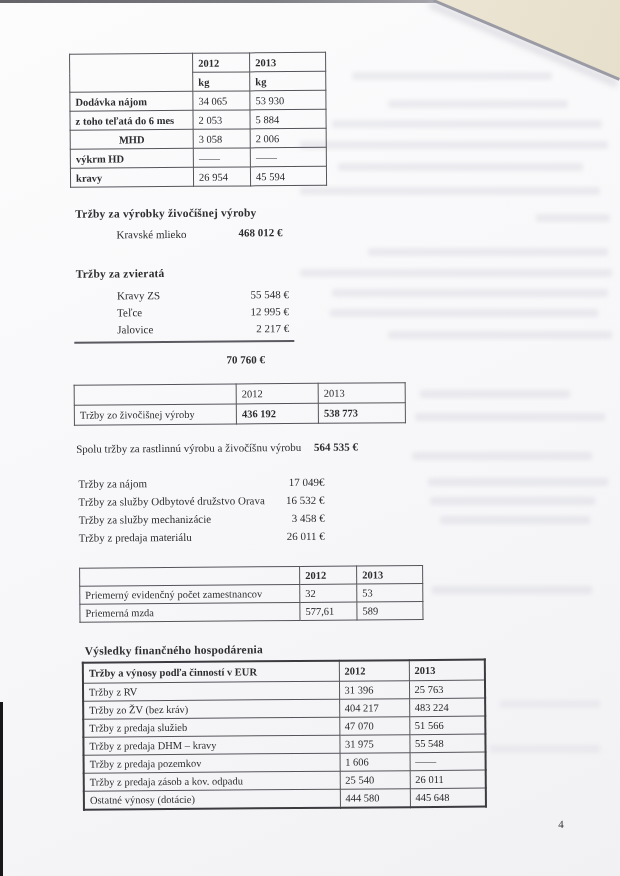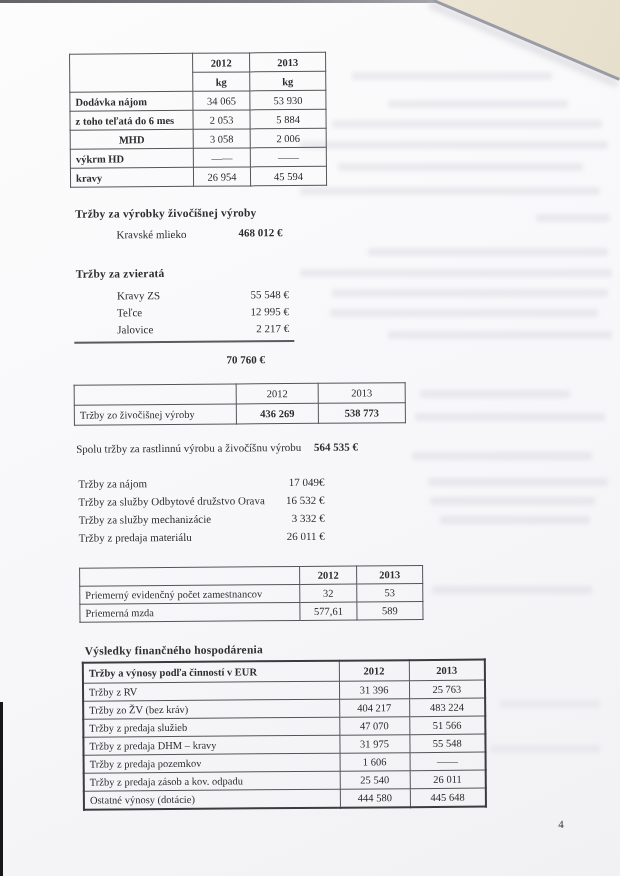--- a/index.html
+++ b/index.html
@@ -10,21 +10,21 @@
     color:#2e2e31;
   }
   .content{position:absolute; inset:0; transform:rotate(-0.45deg); transform-origin:300px 430px;}
   .abs{position:absolute;}
   .b{font-weight:bold;}
   .sec-heading{font-weight:bold; font-size:11.5px; letter-spacing:.2px;}
   .txt{font-size:11px;}
   
   table{border-collapse:collapse; table-layout:fixed; font-size:10.5px; color:#2c2c2f;}
   td{border:1px solid #55555b; padding:2px 5px; overflow:hidden; white-space:nowrap;}
-  .num{text-align:center;}
+  .num{}
   .ctr{text-align:center;}
   .t1 td{height:14px;}
   .t-heavy{border:2px solid #3c3c40;}
   .rule{height:2px; background:#5a5a60;}
   .flexrow{display:flex; justify-content:space-between; font-size:11px;}
   
   .top-line{position:absolute; top:0; left:0; width:452px; height:3px;
     background:linear-gradient(90deg,#636368 0%,#7d7d84 60%,#a8a8ae 100%);}
   .corner{position:absolute; top:0; right:0; width:186px; height:80px;
     background:linear-gradient(115deg,#ece5d3,#e6dfcb); clip-path:polygon(0 0,100% 0,100% 100%);}
@@ -142,42 +142,42 @@
           <col style="width:87px">
         </colgroup>
       <tbody>
           <tr>
         <td></td>
         <td class="num" style="height:15px">2012</td>
         <td class="num">2013</td>
       </tr>
       <tr>
         <td style="height:15px">Tržby zo živočišnej výroby</td>
-        <td class="num b">436 269</td>
+        <td class="num b">436 192</td>
         <td class="num b">538 773</td>
       </tr>
     </tbody>
       </table>
 
     <div class="abs txt" style="left:76px;top:441px">
       <span>Spolu tržby za rastlinnú výrobu a živočíšnu výrobu</span>
       <span class="b" style="margin-left:10px">564 535  €</span>
     </div>
 
     <div class="abs flexrow" style="left:78px;top:476px;width:246px">
       <span>Tržby za nájom</span>
       <span>17 049€</span>
     </div>
     <div class="abs flexrow" style="left:78px;top:494px;width:246px">
       <span>Tržby za služby Odbytové družstvo Orava</span>
       <span>16 532 €</span>
     </div>
     <div class="abs flexrow" style="left:78px;top:512px;width:246px">
       <span>Tržby za služby mechanizácie</span>
-      <span>3 332 €</span>
+      <span>3 458 €</span>
     </div>
     <div class="abs flexrow" style="left:78px;top:530px;width:246px">
       <span>Tržby z predaja materiálu</span>
       <span>26 011 €</span>
     </div>
 
     <table class="abs" style="left:78px;top:566px;width:343px">
       <colgroup>
           <col style="width:220px">
           <col style="width:57px">

